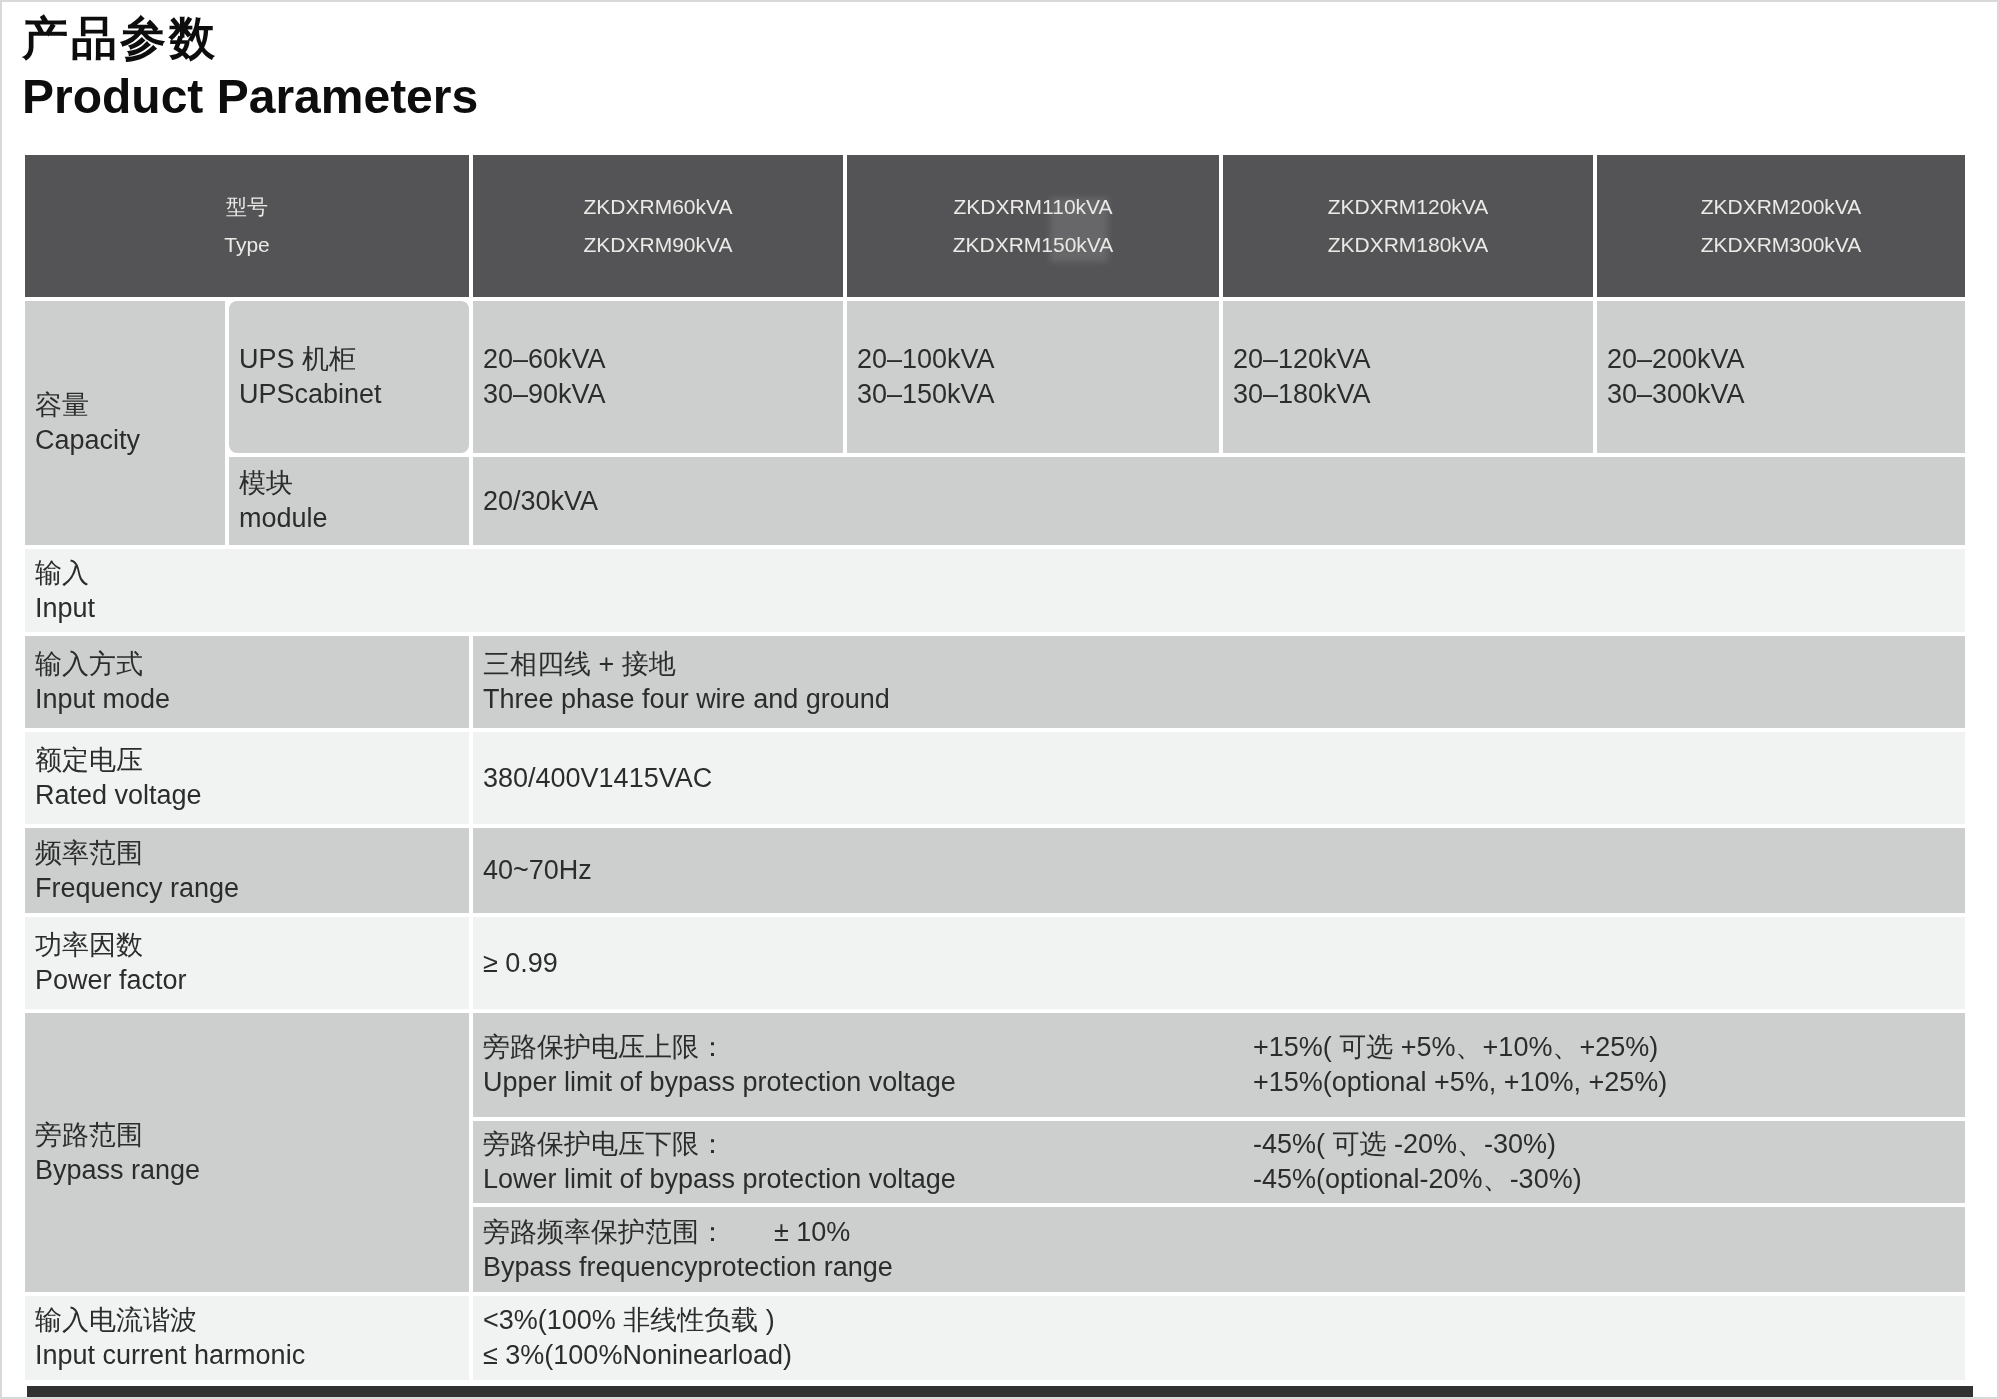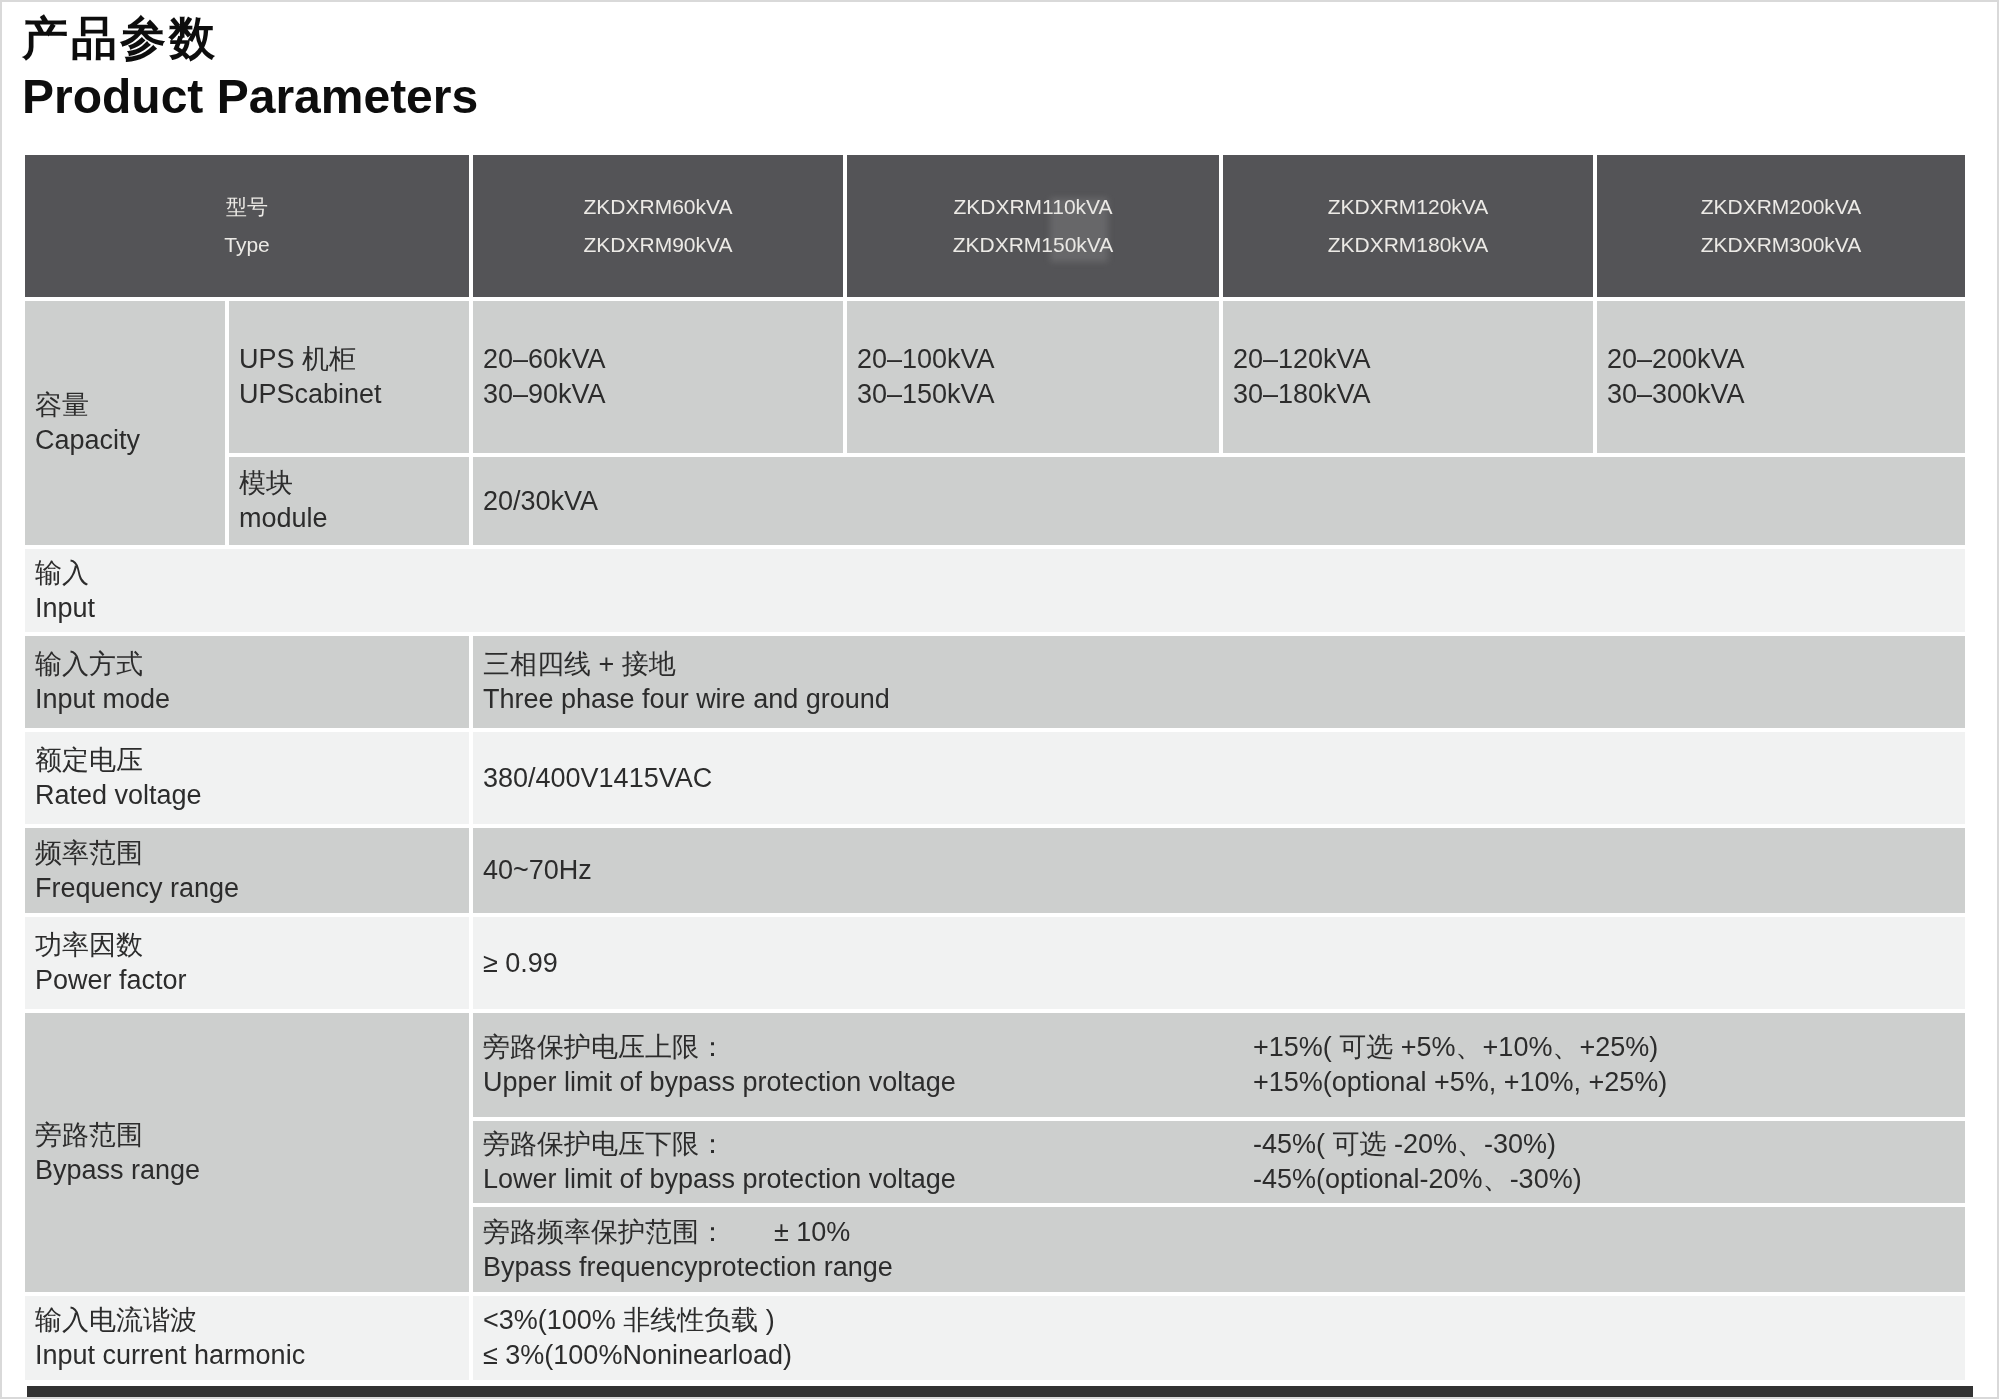--- a/index.html
+++ b/index.html
@@ -24,21 +24,21 @@
   .c { display:flex; flex-direction:column; justify-content:center; padding:6px 10px; }
   .center { align-items:center; text-align:center; padding:6px 2px; }
   .dark { background:#545457; color:#eceae6; font-size:21px; line-height:38px; }
   .med  { background:#cdcfce; }
   .lit  { background:#f1f2f2; }
 
   .g-type{grid-column:1/3;grid-row:1;}
   .g-m1{grid-column:3;grid-row:1;} .g-m2{grid-column:4;grid-row:1;}
   .g-m3{grid-column:5;grid-row:1;} .g-m4{grid-column:6;grid-row:1;text-align:right;}
   .g-cap{grid-column:1;grid-row:2/4;}
-  .g-cab{grid-column:2;grid-row:2;}
+  .g-cab{grid-column:2;grid-row:2;border-radius:8px;}
   .g-cv1{grid-column:3;grid-row:2;} .g-cv2{grid-column:4;grid-row:2;}
   .g-cv3{grid-column:5;grid-row:2;} .g-cv4{grid-column:6;grid-row:2;}
   .g-mod{grid-column:2;grid-row:3;}
   .g-modv{grid-column:3/7;grid-row:3;}
   .g-sec{grid-column:1/7;grid-row:4;}
   .g-l5{grid-column:1/3;grid-row:5;} .g-v5{grid-column:3/7;grid-row:5;}
   .g-l6{grid-column:1/3;grid-row:6;} .g-v6{grid-column:3/7;grid-row:6;}
   .g-l7{grid-column:1/3;grid-row:7;} .g-v7{grid-column:3/7;grid-row:7;}
   .g-l8{grid-column:1/3;grid-row:8;} .g-v8{grid-column:3/7;grid-row:8;}
   .g-bl{grid-column:1/3;grid-row:9/12;}

